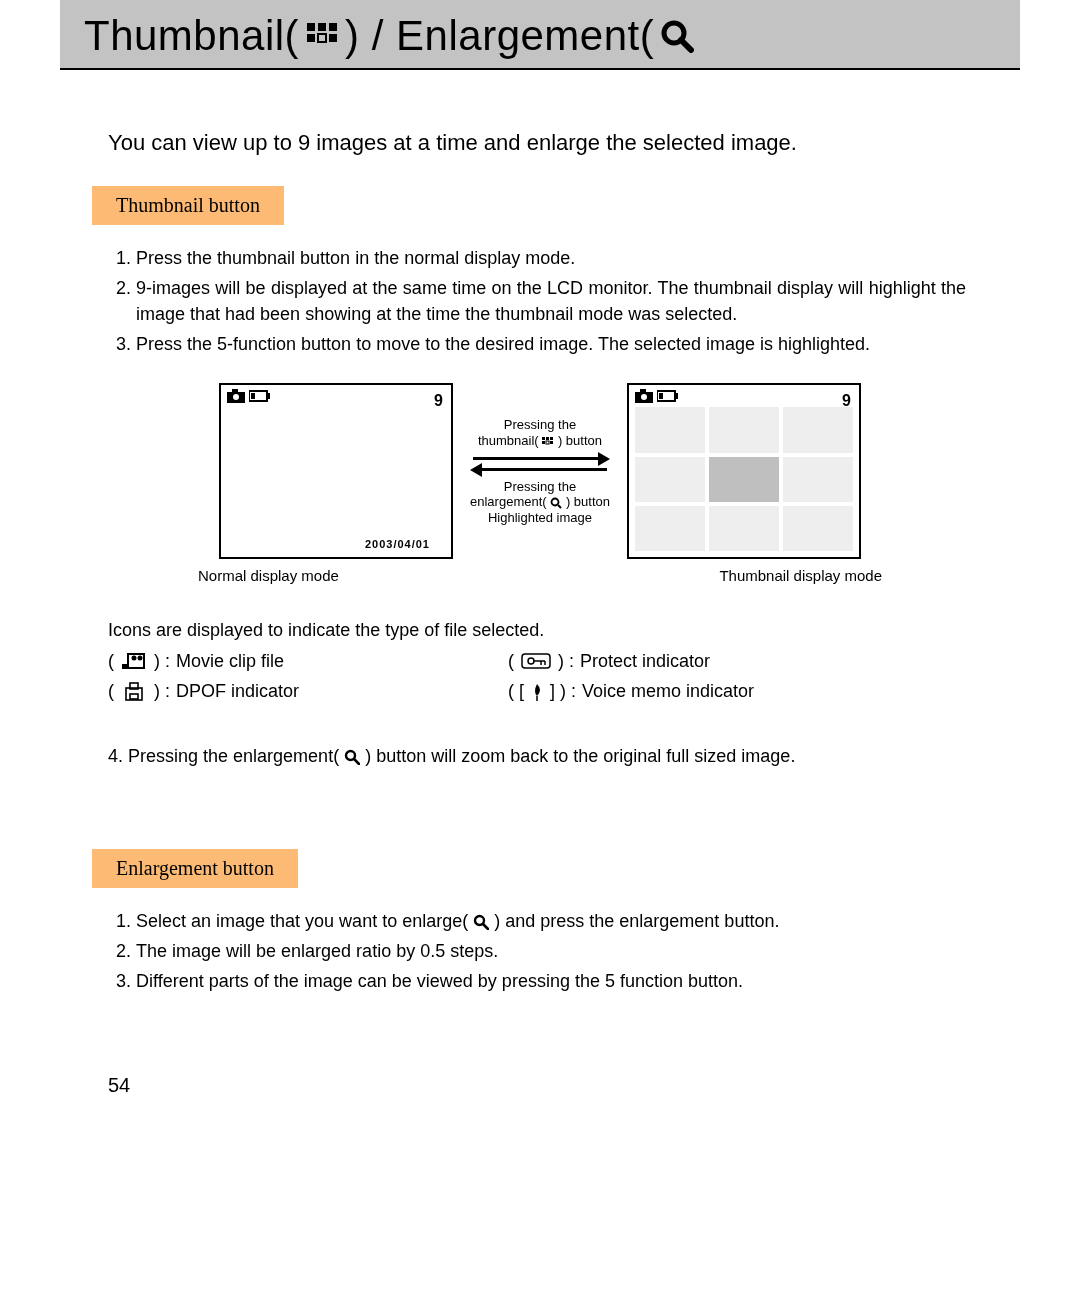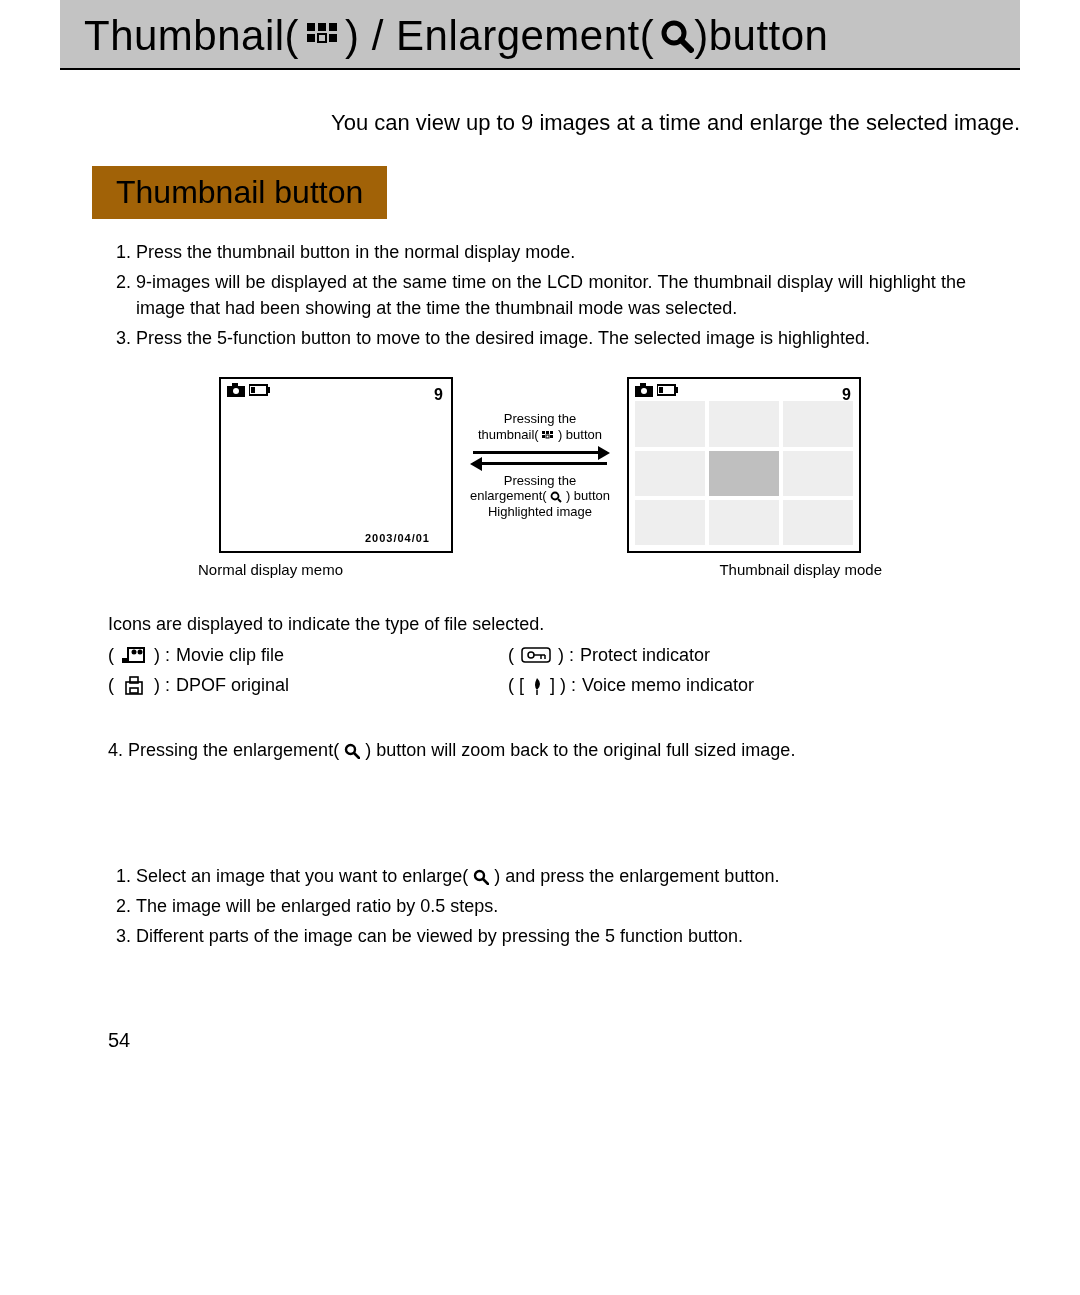--- a/index.html
+++ b/index.html
@@ -20,29 +20,29 @@
     padding:12px 24px 8px 24px;
     font-size:42px;
     letter-spacing:0.5px;
     display:flex;
     align-items:center;
     white-space:nowrap;
   }
   .title-band .gap{width:6px;display:inline-block;}
   .intro{
     font-size:22px;
-    padding:40px 0 30px 48px;
-    text-align:right;
+    padding:60px 0 30px 48px;
   }
   .section-label{
-    background:#a16207;
+    background:#fdba74;
     display:inline-block;
-    font-size:32px;
+    font-size:20px;
     padding:8px 24px;
     margin-left:32px;
+    font-family:Liberation Serif, serif;
   }
   .body{
     font-size:18px;
     line-height:1.45;
     padding:14px 48px 0 48px;
   }
   .body ol{margin:6px;padding-left:22px;}
   .body li{margin-bottom:4px; text-align:justify;}
   .diagram-row{
     display:flex;
@@ -130,21 +130,20 @@
     </span>
     <span class="gap"></span>
     <span>) / Enlargement(</span>
     <span class="gap"></span>
     <span class="ico">
       <svg width="34" height="34" viewBox="0 0 34 34">
         <circle cx="14" cy="14" r="10" fill="none" stroke="#000" stroke-width="5"></circle>
         <line x1="21" y1="21" x2="31" y2="31" stroke="#000" stroke-width="6" stroke-linecap="round"></line>
       </svg>
     </span>
-    <span>)button</span>
   </div>
 
   <div class="intro">You can view up to 9 images at a time and enlarge the selected image.</div>
 
   
   <div class="section-label">Thumbnail button</div>
 
   <div class="body">
     <ol>
       <li>Press the thumbnail button in the normal display mode.</li>
@@ -233,21 +232,21 @@
             <div class="cell hl"></div>
             <div class="cell"></div>
           <div class="cell"></div>
             <div class="cell"></div>
             <div class="cell"></div>
         </div>
       </div>
     </div>
 
     <div class="caption-row">
-      <span>Normal display memo</span>
+      <span>Normal display mode</span>
       <span>Thumbnail display mode</span>
     </div>
 
     <div class="icon-legend">
       <div>Icons are displayed to indicate the type of file selected.</div>
       <div class="row">
         <div class="item">
           (<span class="ico" style="width:28px;">
             <svg width="24" height="18" viewBox="0 0 24 18">
                 <rect x="6" y="2" width="16" height="14" fill="none" stroke="#000" stroke-width="2"></rect>
@@ -270,21 +269,21 @@
         </div>
       </div>
       <div class="row">
         <div class="item">
           (<span class="ico" style="width:28px;">
             <svg width="22" height="20" viewBox="0 0 22 20">
                 <rect x="3" y="6" width="16" height="12" fill="none" stroke="#000" stroke-width="1.6"></rect>
                 <rect x="7" y="1" width="8" height="6" fill="none" stroke="#000" stroke-width="1.6"></rect>
                 <rect x="7" y="12" width="8" height="5" fill="none" stroke="#000" stroke-width="1.6"></rect>
               </svg>
-          </span>) : <span>DPOF original</span>
+          </span>) : <span>DPOF indicator</span>
         </div>
         <div class="item">
           ( [<span class="ico">
             <svg width="14" height="20" viewBox="0 0 14 20">
                 <path d="M7 2 Q13 8 7 14 Q3 10 7 2 Z" fill="#000"></path>
                 <line x1="7" y1="14" x2="7" y2="19" stroke="#000" stroke-width="1.5"></line>
               </svg>
           </span>] ) : <span>Voice memo indicator</span>
         </div>
       </div>
@@ -297,20 +296,21 @@
             <circle cx="6.5" cy="6.5" r="4.5" fill="none" stroke="#000" stroke-width="2.4"></circle>
             <line x1="10" y1="10" x2="15" y2="15" stroke="#000" stroke-width="2.6" stroke-linecap="round"></line>
           </svg>
       </span>
       <span>) button will zoom back to the original full sized image.</span>
     </div>
   </div>
 
   
   <div style="height:80px;"></div>
+  <div class="section-label">Enlargement button</div>
 
   <div class="body">
     <ol>
       <li>
         <span>Select an image that you want to enlarge(</span>
         <span class="ico" style="vertical-align:middle;">
           <svg width="16" height="16" viewBox="0 0 16 16">
               <circle cx="6.5" cy="6.5" r="4.5" fill="none" stroke="#000" stroke-width="2.4"></circle>
               <line x1="10" y1="10" x2="15" y2="15" stroke="#000" stroke-width="2.6" stroke-linecap="round"></line>
             </svg>

